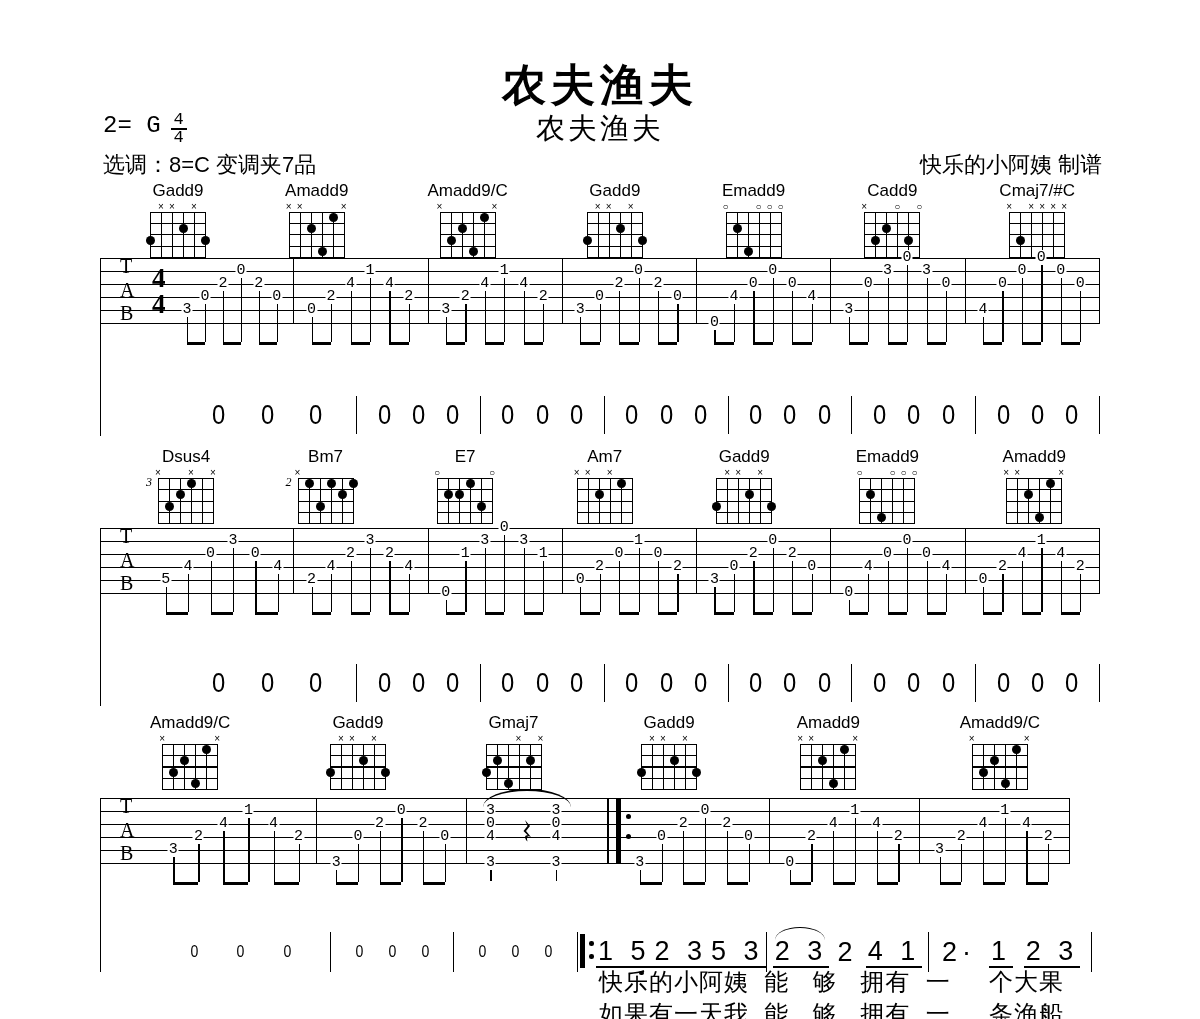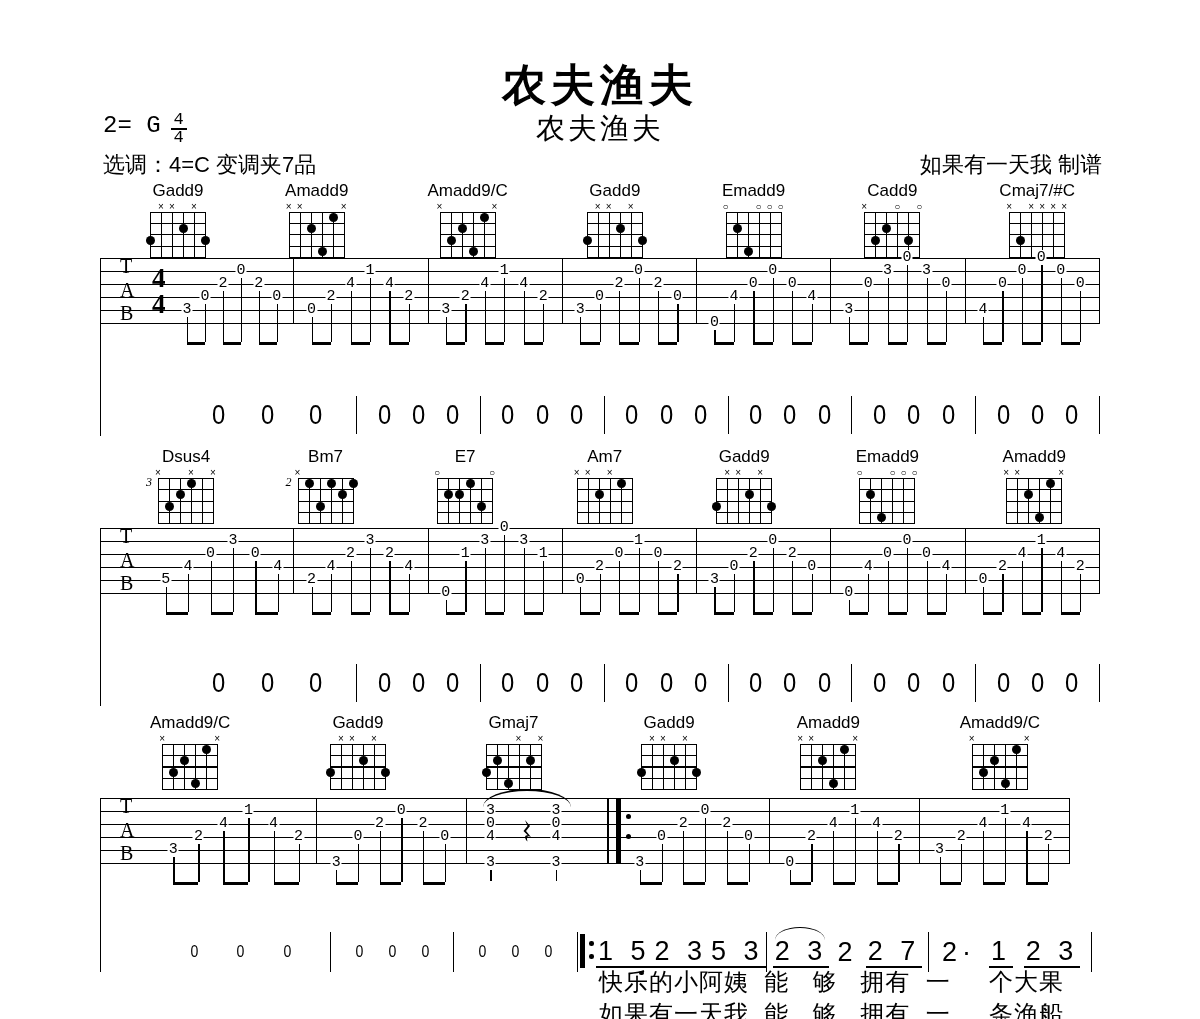--- a/index.html
+++ b/index.html
@@ -84,22 +84,22 @@
 
 <div class="title">农夫渔夫</div>
 <div class="subtitle">农夫渔夫</div>
 <div class="keyblock">
   <span>2= G</span>
   <span class="hfrac">
     <span>4</span>
     <span class="den">4</span>
   </span>
 </div>
-<div class="tuneline">选调：4=C 变调夹7品</div>
-<div class="credit">如果有一天我 制谱</div>
+<div class="tuneline">选调：8=C 变调夹7品</div>
+<div class="credit">快乐的小阿姨 制谱</div>
 
 <div id="crow0" class="chord-row">
     <div class="chord">
       <div class="cname">Gadd9</div>
       <div class="cmarks">
         <span class="mk" style="left:8px">×</span>
         <span class="mk" style="left:19px">×</span>
         <span class="mk" style="left:41px">×</span>
       </div>
       <div class="cgrid">
@@ -857,21 +857,21 @@
   </div>
   <div class="melody">
       <div class="mmeasure">
         <span class="grp u">1 5<i class="ldot"></i></span>
         <span class="grp u">2 3</span>
         <span class="grp u">5 3</span>
       </div>
       <div class="mmeasure">
         <span class="grp u">2 3<i class="mtie"></i></span>
         <span class="grp">2</span>
-        <span class="grp u">2 7</span>
+        <span class="grp u">4 1</span>
       </div>
       <div class="mmeasure">
         <span class="grp">2·</span>
         <span class="grp u">1</span>
         <span class="grp u">2 3</span>
       </div>
     </div>
 </div>
 
 <div id="lyr0" class="lyric">快乐的小阿姨  能   够   拥有  一     个大果</div>

